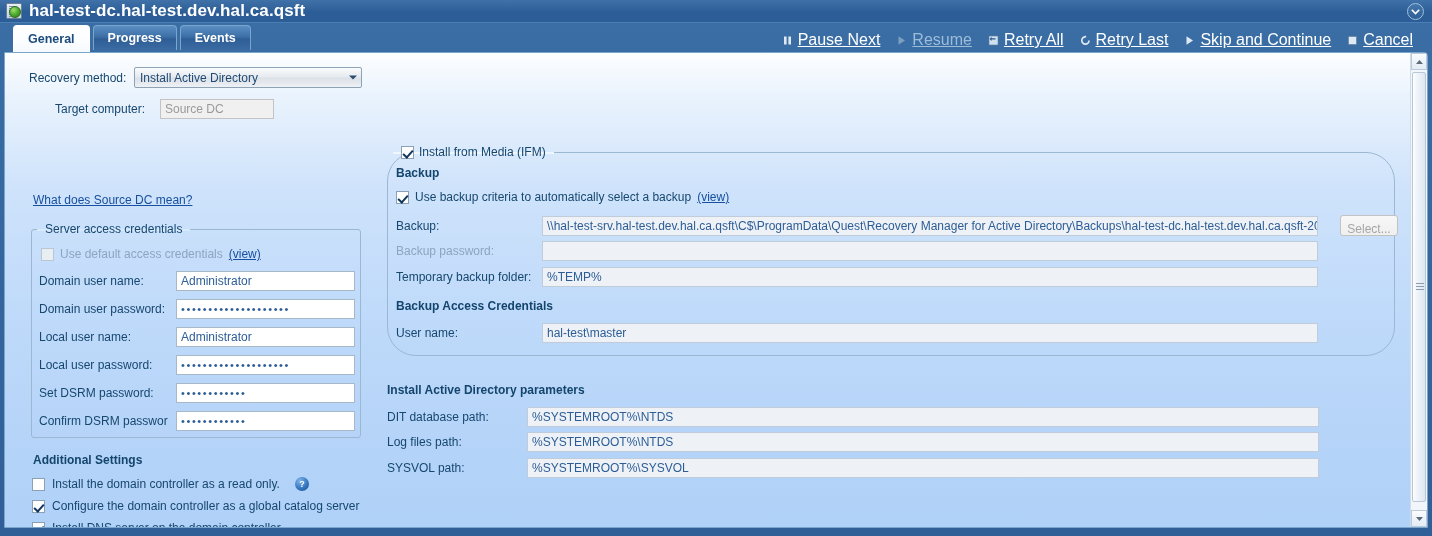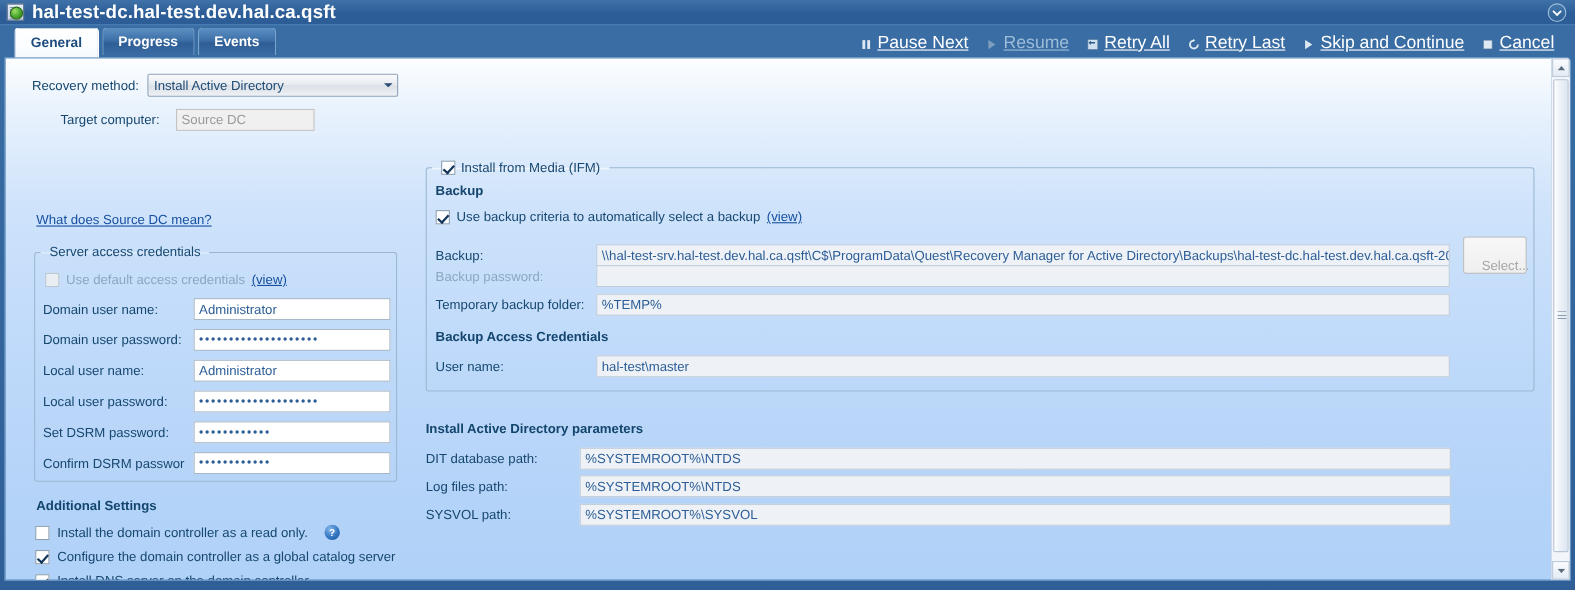--- a/index.html
+++ b/index.html
@@ -280,21 +280,21 @@
                   <path d="M0 0.6 L4 4.4 L8 0.6 Z" fill="#2b4d70"></path>
                 </svg>
             </span>
           </div>
         </div>
       </div>
 
       <div style="position:absolute; left:24px; top:46px; width:350px;margin-left:26px;">
         <div class="row">
           <span class="lbl-txt" style="width:105px;">Target computer:</span>
-          <span class="tbox ro" style="width:126px;">Source DC</span>
+          <span class="tbox ro" style="width:114px;">Source DC</span>
         </div>
       </div>
 
       <div style="position:absolute; left:28px; top:140px;">
         <span class="link">What does Source DC mean?</span>
       </div>
 
       <div class="gbox" style="left:26px; top:176px; width:330px; height:209px;">
         <div class="cap-mask" style="left: 5px; width: 153px; background: rgb(216, 233, 252);"></div>
         <div class="gbox-cap">
@@ -346,41 +346,41 @@
       <div class="row" style="position:absolute; left:27px; top:446px; gap:7px;">
         <span class="cb checked"></span>
         <span class="lbl-txt">Configure the domain controller as a global catalog server</span>
       </div>
 
       <div class="row" style="position:absolute; left:27px; top:468px; gap:7px;">
         <span class="cb checked"></span>
         <span class="lbl-txt">Install DNS server on the domain controller</span>
       </div>
 
-      <div class="gbox" style="left:382px; top:99px; width:1008px; height:204px;">
+      <div class="gbox" style="left:382px; top:99px; width:1008px; height:204px;border-radius:29px;">
         <div class="cap-mask" style="left: 5px; width: 161px; background: rgb(239, 246, 254);"></div>
         <div class="gbox-cap">
           <span class="cb checked"></span>
           <span>Install from Media (IFM)</span>
         </div>
 
         <div style="position:absolute; left:8px; top:13px;">
           <span class="sec-hdr">Backup</span>
         </div>
 
         <div class="row" style="position:absolute; left:8px; top:37px; gap:6px;">
           <span class="cb checked"></span>
           <span class="lbl-txt">Use backup criteria to automatically select a backup</span>
           <span class="link">(view)</span>
         </div>
 
         <div class="row" style="position:absolute; left:8px; top:62px;">
           <span class="lbl-txt" style="width:146px;">Backup:</span>
           <span class="tbox dim" style="width:776px;">\\hal-test-srv.hal-test.dev.hal.ca.qsft\C$\ProgramData\Quest\Recovery Manager for Active Directory\Backups\hal-test-dc.hal-test.dev.hal.ca.qsft-2023</span>
-          <span class="btn dis" style="margin-left:12px; width:58px; text-align:center; padding:16px;">Select...</span>
+          <span class="btn dis" style="margin-left:22px; width:58px; text-align:center; padding:4px;">Select...</span>
         </div>
 
         <div class="row" style="position:absolute; left:8px; top:88px;">
           <span class="lbl-dim" style="width:146px;">Backup password:</span>
           <span class="tbox dim" style="width:776px;"></span>
         </div>
 
         <div class="row" style="position:absolute; left:8px; top:114px;">
           <span class="lbl-txt" style="width:146px;">Temporary backup folder:</span>
           <span class="tbox dim" style="width:776px;">%TEMP%</span>

